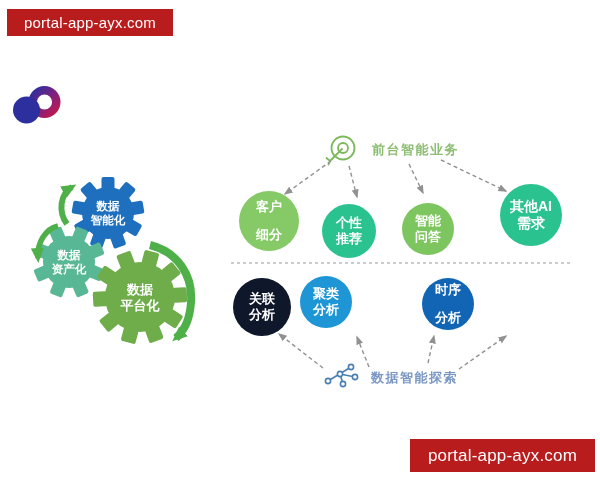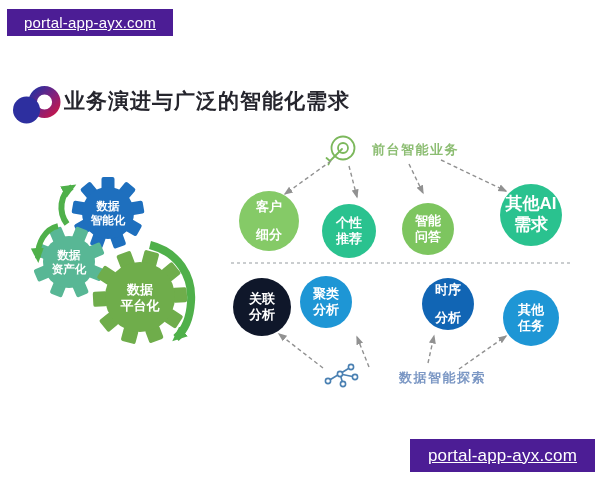--- a/index.html
+++ b/index.html
@@ -2,41 +2,41 @@
 <html><head>
 <meta charset="utf-8">
 <style>
   * { box-sizing: border-box; }
   html,body { margin:0; padding:0; background:#fff; }
   .stage {
     position:relative; width:600px; height:480px; background:#ffffff;
     overflow:hidden; font-family:"Liberation Sans", sans-serif;
   }
   .banner {
-    position:absolute; background:#4c1d95; color:#ffffff;
+    position:absolute; background:#b91c1c; color:#ffffff;
     display:flex; align-items:center; justify-content:center;
-    font-size:16px; letter-spacing:0.2px;text-decoration:underline;
+    font-size:16px; letter-spacing:0.2px;
   }
   .banner-top { left:7px; top:9px; width:166px; height:27px; font-size:15px; }
   .banner-bottom { left:410px; top:439px; width:185px; height:33px; font-size:17px; }
   .logo-svg { position:absolute; left:10px; top:82px; }
   .page-title {
     position:absolute; left:64px; top:87px; margin:0;
     font-size:21px; font-weight:bold; color:#25252d; letter-spacing:1px;
   }
   .diagram-svg { position:absolute; left:0; top:0; }
   .bubble {
     position:absolute; border-radius:50%; color:#ffffff; font-weight:bold;
     display:flex; flex-direction:column; align-items:center; justify-content:center;
     text-align:center; font-size:13px; line-height:1.22; z-index:3;
   }
   .b1 { left:239px; top:191px; width:60px; height:60px;gap:12px; }
   .b2 { left:322px; top:204px; width:54px; height:54px; }
   .b3 { left:402px; top:203px; width:52px; height:52px; }
-  .b4 { left:500px; top:184px; width:62px; height:62px; font-size:17px; }
+  .b4 { left:500px; top:184px; width:62px; height:62px; font-size:14px; }
   .b5 { left:233px; top:278px; width:58px; height:58px; }
   .b6 { left:300px; top:276px; width:52px; height:52px; }
   .b7 { left:422px; top:278px; width:52px; height:52px; }
   .b8 { left:503px; top:290px; width:56px; height:56px; }
   .section-label {
     position:absolute; font-size:13px; font-weight:bold; letter-spacing:1.5px; z-index:3;
   }
   .front-label { left:372px; top:141px; }
   .explore-label { left:371px; top:369px; }
   .gear-label { font-weight:bold; fill:#ffffff; text-anchor:middle;
@@ -58,21 +58,20 @@
       <linearGradient id="ringGrad" x1="0" y1="0" x2="1" y2="1">
         <stop offset="0" stop-color="#2b2f9e"></stop>
         <stop offset="0.55" stop-color="#83217c"></stop>
         <stop offset="1" stop-color="#c2174d"></stop>
       </linearGradient>
     </defs>
     <circle cx="40.5" cy="100" r="11.8" fill="none" stroke="url(#ringGrad)" stroke-width="8.4"></circle>
     <circle cx="22.5" cy="108" r="13.5" fill="#2d2f9f"></circle>
   </svg>
 
-  <h1 class="page-title">业务演进与广泛的智能化需求</h1>
 
   <svg class="diagram-svg" width="600" height="480" viewBox="0 0 600 480">
     <defs>
       <marker id="mGray" markerUnits="userSpaceOnUse" markerWidth="10" markerHeight="10" refX="7.5" refY="5" orient="auto">
         <path d="M0,1.5 L9,5 L0,8.5 z" fill="#919191"></path>
       </marker>
       <marker id="mGreen" markerUnits="userSpaceOnUse" markerWidth="16" markerHeight="16" refX="10" refY="8" orient="auto">
         <path d="M0,1.5 L15,8 L0,14.5 z" fill="#4fb04a"></path>
       </marker>
     </defs>
@@ -157,21 +156,21 @@
       <line x1="340" y1="374" x2="343" y2="384"></line>
       <circle cx="328" cy="381" r="2.6" fill="#ffffff"></circle>
       <circle cx="340" cy="374" r="2.6" fill="#ffffff"></circle>
       <circle cx="351" cy="367" r="2.6" fill="#ffffff"></circle>
       <circle cx="355" cy="377" r="2.6" fill="#ffffff"></circle>
       <circle cx="343" cy="384" r="2.6" fill="#ffffff"></circle>
     </g>
   </svg>
 
   <div class="section-label front-label" style="color: rgb(140, 189, 114);">前台智能业务</div>
-  <div class="section-label explore-label" style="color: rgb(123, 151, 196); margin-left: 28px;">数据智能探索</div>
+  <div class="section-label explore-label" style="color: rgb(123, 151, 196);">数据智能探索</div>
 
   <div class="bubble b1" style="background-color: rgb(133, 202, 103);">
     <span>客户</span>
     <span>细分</span>
   </div>
   <div class="bubble b3" style="background-color: rgb(125, 197, 95);">
     <span>智能</span>
     <span>问答</span>
   </div>
   <div class="bubble b2" style="background-color: rgb(42, 194, 143);">
@@ -188,18 +187,14 @@
     <span>分析</span>
   </div>
   <div class="bubble b6" style="background-color: rgb(30, 150, 213);">
     <span>聚类</span>
     <span>分析</span>
   </div>
   <div class="bubble b7" style="background-color: rgb(17, 101, 180); gap: 12px;">
     <span>时序</span>
     <span>分析</span>
   </div>
-  <div class="bubble b8" style="background-color: rgb(30, 150, 213);">
-    <span>其他</span>
-    <span>任务</span>
-  </div>
 
 </div>
 
 </body></html>

